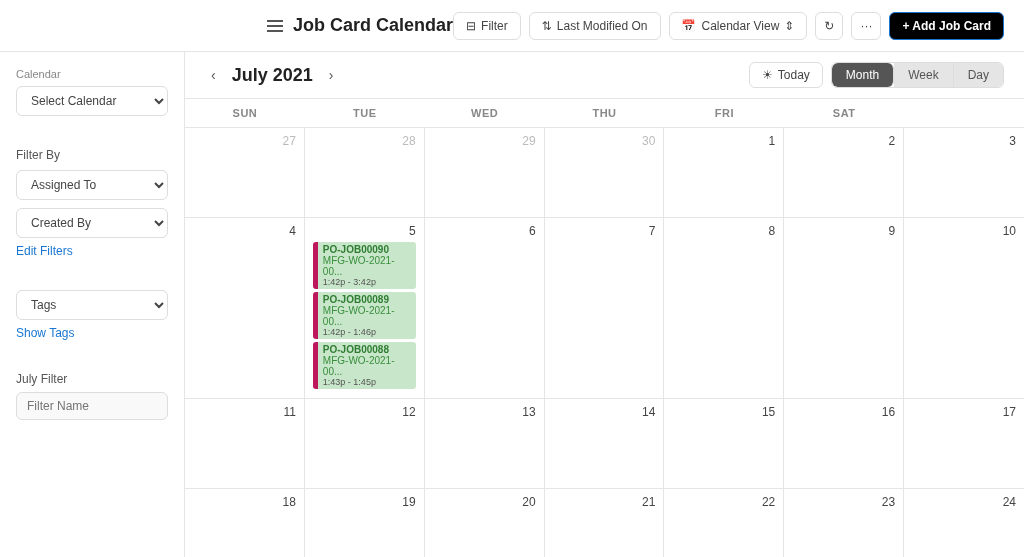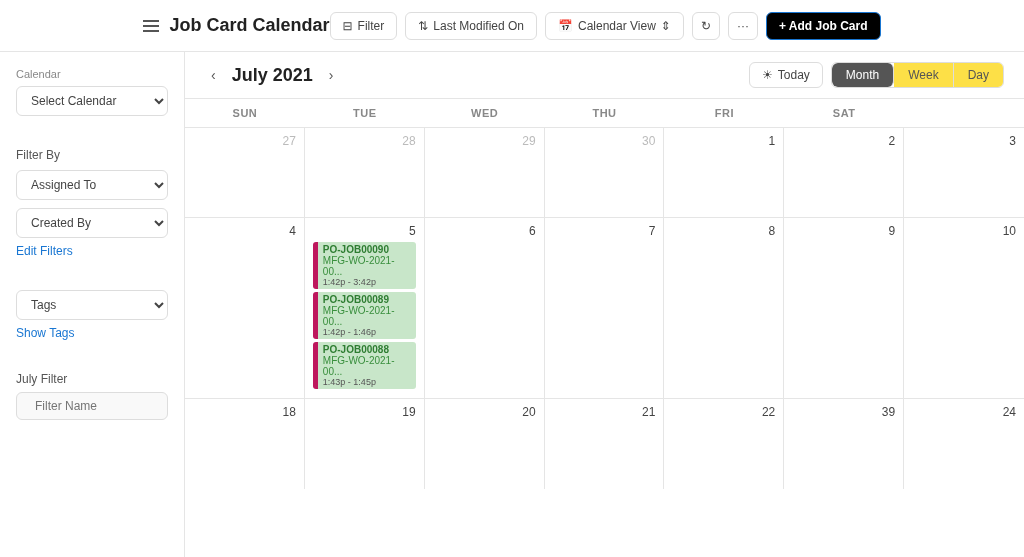--- a/index.html
+++ b/index.html
@@ -1,21 +1,21 @@
 <!DOCTYPE html>
 <html><head>
   <meta charset="utf-8">
   <style>
     * { box-sizing: border-box; margin: 0; padding: 0; }
     body { font-family: -apple-system, BlinkMacSystemFont, 'Segoe UI', sans-serif; background: #f5f5f5; color: #333; font-size: 13px; }
 
     .app-container { display: flex; flex-direction: column; height: 557px; background: #fff; }
 
     
-    .header { display: flex; align-items: center; justify-content: center; padding: 10px 20px; border-bottom: 1px solid #e5e5e5; background: #fff; height: 52px; }
+    .header { display: flex; align-items: center; justify-content: flex-end; padding: 10px 20px; border-bottom: 1px solid #e5e5e5; background: #fff; height: 52px; }
     .header-left { display: flex; align-items: center; gap: 10px; }
     .hamburger-icon { display: flex; flex-direction: column; gap: 3px; cursor: pointer; }
     .hamburger-icon span { display: block; width: 16px; height: 2px; background: #555; }
     .page-title { font-size: 18px; font-weight: 700; color: #222; }
     .header-right { display: flex; align-items: center; gap: 8px; }
     .btn { display: flex; align-items: center; gap: 5px; padding: 6px 12px; border-radius: 6px; border: 1px solid #ddd; background: #fff; cursor: pointer; font-size: 12px; color: #444; }
     .btn-primary { background: #000000; color: #fff; border-color: #1976d2; font-weight: 600; }
     .btn-icon-only { padding: 6px 8px; }
 
     
@@ -23,34 +23,34 @@
 
     
     .sidebar { width: 185px; border-right: 1px solid #e5e5e5; padding: 16px; background: #fff; overflow-y: auto; flex-shrink: 0; }
     .sidebar-section { margin-bottom: 32px; }
     .sidebar-label { font-size: 11px; color: #888; margin-bottom: 6px; font-weight: 500; text-transform: none; }
     .sidebar-select { width: 100%; padding: 6px 10px; border: 1px solid #ddd; border-radius: 6px; background: #fff; font-size: 12px; color: #444; appearance: auto; cursor: pointer; }
     .sidebar-filter-label { font-size: 12px; color: #555; margin-bottom: 8px; font-weight: 500; }
     .edit-filters-link { color: #1976d2; font-size: 12px; cursor: pointer; margin-top: 6px; display: block; }
     .show-tags-link { color: #1976d2; font-size: 12px; cursor: pointer; margin-top: 6px; display: block; }
     .save-filter-label { font-size: 12px; color: #555; margin-bottom: 6px; font-weight: 500; }
-    .filter-name-input { width: 100%; padding: 6px 18px; border: 1px solid #ddd; border-radius: 6px; font-size: 12px; color: #888; background: #f9f9f9; }
+    .filter-name-input { width: 100%; padding: 6px 10px; border: 1px solid #ddd; border-radius: 6px; font-size: 12px; color: #888; background: #f9f9f9; }
 
     
     .calendar-area { flex: 1; display: flex; flex-direction: column; overflow: hidden; background: #fff; }
 
     
     .calendar-toolbar { display: flex; align-items: center; justify-content: space-between; padding: 10px 20px; border-bottom: 1px solid #e5e5e5; }
     .calendar-nav { display: flex; align-items: center; gap: 10px; }
     .nav-btn { background: none; border: none; cursor: pointer; font-size: 14px; color: #555; padding: 4px 6px; border-radius: 4px; }
     .month-title { font-size: 18px; font-weight: 700; color: #222; }
     .calendar-controls { display: flex; align-items: center; gap: 8px; }
     .today-btn { display: flex; align-items: center; gap: 5px; padding: 5px 12px; border-radius: 6px; border: 1px solid #ddd; background: #fff; cursor: pointer; font-size: 12px; color: #444; }
     .view-group { display: flex; border: 1px solid #ddd; border-radius: 6px; overflow: hidden; }
-    .view-btn { padding: 5px 14px; border: none; background: #fde047; cursor: pointer; font-size: 12px; color: #555; border-right: 1px solid #ddd; }
+    .view-btn { padding: 5px 14px; border: none; background: #e5e5e5; cursor: pointer; font-size: 12px; color: #555; border-right: 1px solid #ddd; }
     .view-btn:last-child { border-right: none; }
     .view-btn.active { background: #555; color: #fff; border-radius: 6px; }
 
     
     .calendar-grid { flex: 1; overflow: auto; }
     .calendar-header-row { display: grid; grid-template-columns: repeat(7, 1fr); border-bottom: 1px solid #e5e5e5; }
     .calendar-day-header { text-align: center; padding: 8px 0; font-size: 11px; font-weight: 600; color: #888; letter-spacing: 0.5px; }
     .calendar-weeks { display: flex; flex-direction: column; flex: 1; }
     .calendar-week { display: grid; grid-template-columns: repeat(7, 1fr); flex: 1; border-bottom: 1px solid #e5e5e5; min-height: 90px; }
     .calendar-week:last-child { border-bottom: none; }
@@ -224,36 +224,59 @@
               </div>
               <div class="calendar-cell">
                 <div class="cell-date current-month">9</div>
               </div>
               <div class="calendar-cell">
                 <div class="cell-date current-month">10</div>
               </div>
             </div>
             <div class="calendar-week">
               <div class="calendar-cell">
+                <div class="cell-date current-month">11</div>
+              </div>
+              <div class="calendar-cell">
+                <div class="cell-date current-month">12</div>
+              </div>
+              <div class="calendar-cell">
+                <div class="cell-date current-month">13</div>
+              </div>
+              <div class="calendar-cell">
+                <div class="cell-date current-month">14</div>
+              </div>
+              <div class="calendar-cell">
+                <div class="cell-date current-month">15</div>
+              </div>
+              <div class="calendar-cell">
+                <div class="cell-date current-month">16</div>
+              </div>
+              <div class="calendar-cell">
+                <div class="cell-date current-month">17</div>
+              </div>
+            </div>
+            <div class="calendar-week">
+              <div class="calendar-cell">
                 <div class="cell-date current-month">18</div>
               </div>
               <div class="calendar-cell">
                 <div class="cell-date current-month">19</div>
               </div>
               <div class="calendar-cell">
                 <div class="cell-date current-month">20</div>
               </div>
               <div class="calendar-cell">
                 <div class="cell-date current-month">21</div>
               </div>
               <div class="calendar-cell">
                 <div class="cell-date current-month">22</div>
               </div>
               <div class="calendar-cell">
-                <div class="cell-date current-month">39</div>
+                <div class="cell-date current-month">23</div>
               </div>
               <div class="calendar-cell">
                 <div class="cell-date current-month">24</div>
               </div>
             </div>
           </div>
       </div>
     </div>
   </div>
 </div>

